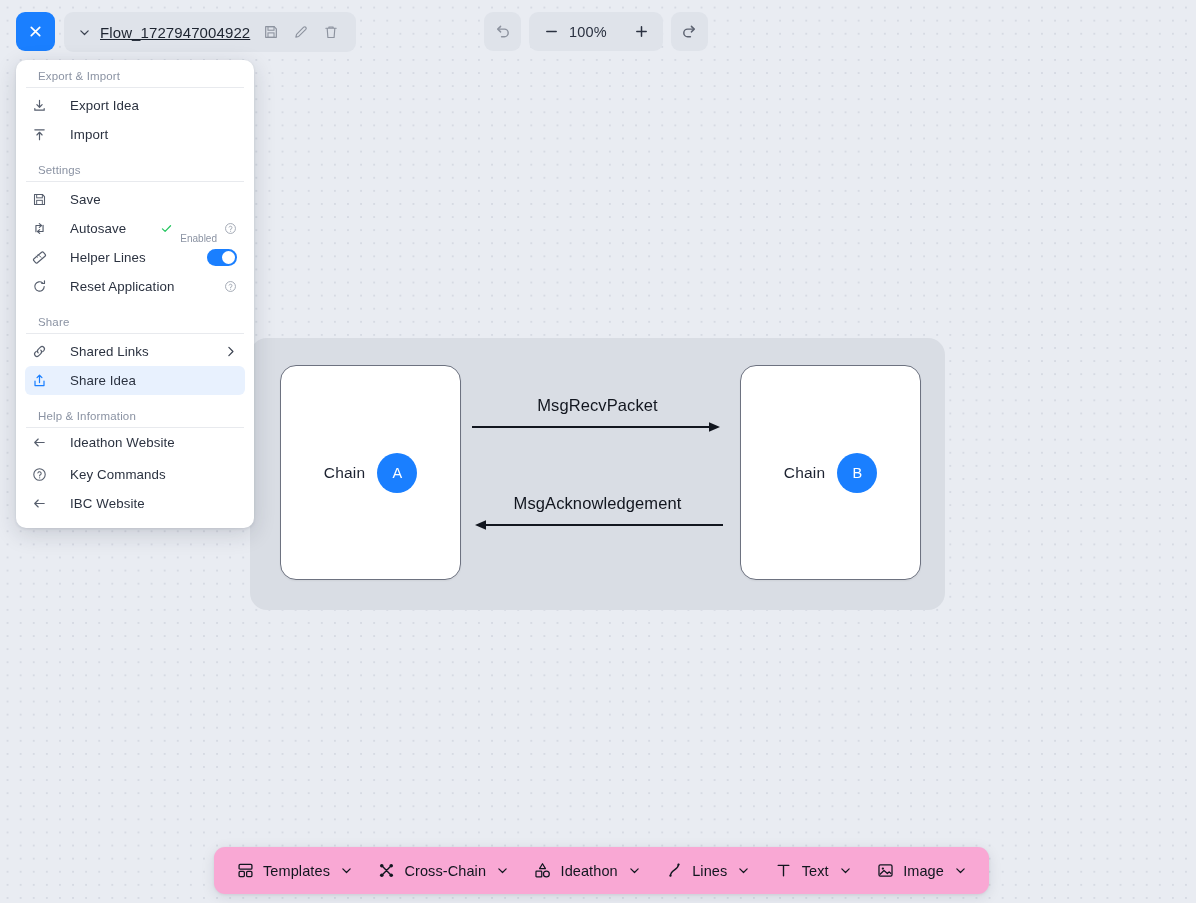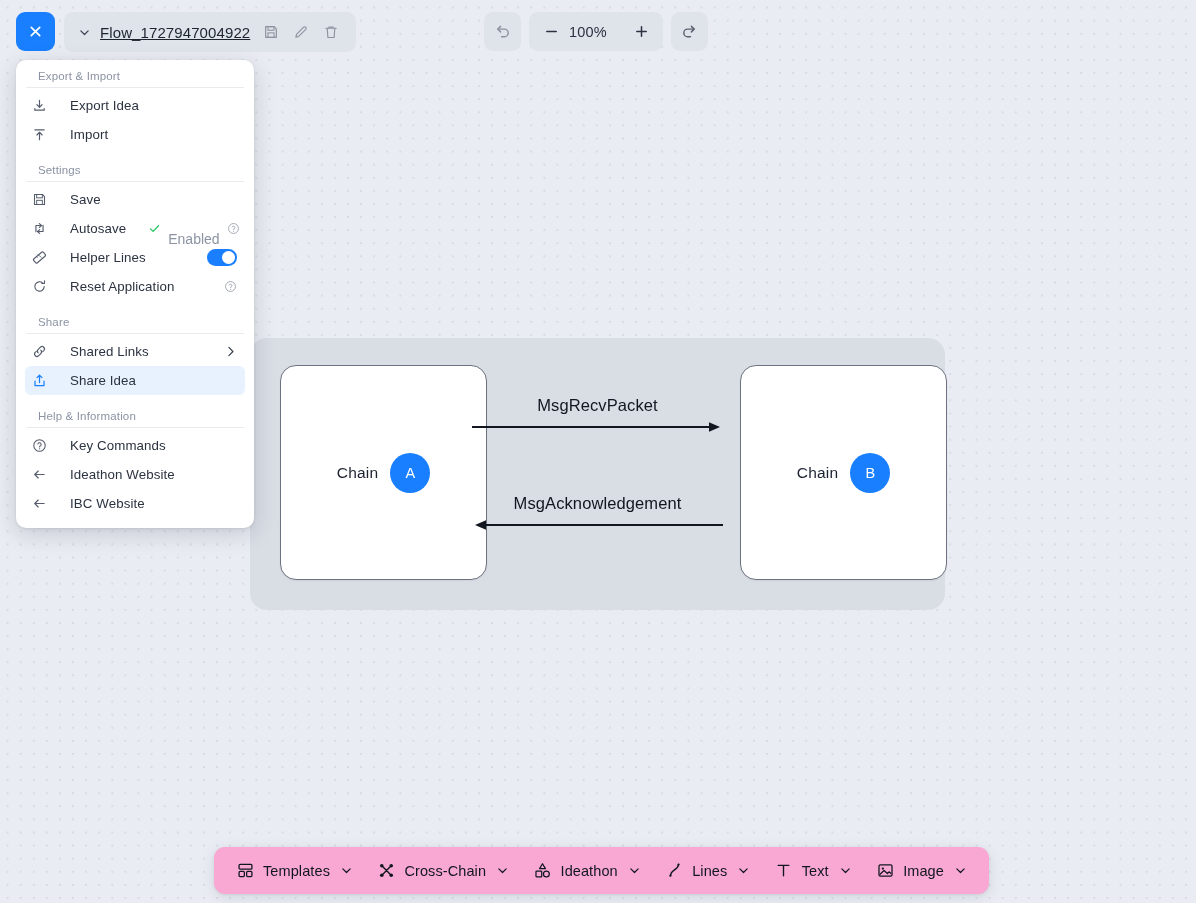--- a/index.html
+++ b/index.html
@@ -88,39 +88,39 @@
     display: flex; align-items: center; height: 29px;
     margin: 0 9px; padding: 0 8px 0 6px; border-radius: 6px;
     cursor: pointer; gap: 22px; position: relative;
   }
   .menu-item.spaced { margin-top: 3px; }
   .menu-item.active { background: #e8f1fe; }
   .mi-icon { width: 17px; height: 17px; flex: 0 0 17px; display:flex; align-items:center; justify-content:center; }
   .mi-label { font-size: 13.3px; color: #2b3240; letter-spacing: .1px; }
   .menu-item.active .mi-label { color: #2b3240; }
   .mi-right { margin-left: auto; display: flex; align-items: center; gap: 7px; }
-  .enabled-txt { font-size: 14px; color: #8b93a3; margin-top: 20px; }
+  .enabled-txt { font-size: 10px; color: #8b93a3; margin-top: 20px; }
   .toggle {
     width: 30px; height: 17px; border-radius: 9px; background: #1a7fff;
     position: relative; cursor: pointer;
   }
   .toggle .knob {
     position: absolute; right: 2px; top: 2px; width: 13px; height: 13px;
     border-radius: 50%; background: #fff;
   }
   .gap-sect { height: 9px; }
 
   
   .diagram-container {
     position: absolute; left: 250px; top: 338px;
     width: 695px; height: 272px;
     background: #d9dde4; border-radius: 17px;
   }
   .chain-box {
-    position: absolute; width: 207px; height: 215px;
+    position: absolute; width: 181px; height: 215px;
     background: #ffffff; border: 1.3px solid #6d7280; border-radius: 16px;
     display: flex; align-items: center; justify-content: center; gap: 12px;
     box-shadow: 0 1px 2px rgba(0,0,0,.05);
   }
   .chain-box.left  { left: 280px; top: 365px; }
   .chain-box.right { left: 740px; top: 365px; }
   .chain-label { font-size: 15.5px; color: #1c2230; letter-spacing: .2px; }
   .chain-badge {
     width: 40px; height: 40px; border-radius: 50%; background: #1a7fff;
     color: #fff; font-size: 14.5px; display:flex; align-items:center; justify-content:center;
@@ -337,37 +337,37 @@
         <path d="M8 10.2 V2.6 M5.4 5 L8 2.4 L10.6 5" fill="none" stroke="#1a7fff" stroke-width="1.3" stroke-linecap="round" stroke-linejoin="round"></path>
         <path d="M3.2 8.6 V13.4 H12.8 V8.6" fill="none" stroke="#1a7fff" stroke-width="1.3" stroke-linecap="round" stroke-linejoin="round"></path>
       </svg>
     </span>
     <span class="mi-label">Share Idea</span>
   </div>
 
   <div class="gap-sect"></div>
 
   <div class="menu-section-label">Help &amp; Information</div>
+  <div class="menu-item">
+    <span class="mi-icon">
+      <svg width="15" height="15" viewBox="0 0 16 16">
+        <path d="M13 8 H3.2 M6.6 4.3 L2.9 8 L6.6 11.7" fill="none" stroke="#565e6d" stroke-width="1.25" stroke-linecap="round" stroke-linejoin="round"></path>
+      </svg>
+    </span>
+    <span class="mi-label">Ideathon Website</span>
+  </div>
   <div class="menu-item spaced">
     <span class="mi-icon">
       <svg width="15" height="15" viewBox="0 0 16 16">
         <circle cx="8" cy="8" r="6.1" fill="none" stroke="#565e6d" stroke-width="1.15"></circle>
         <path d="M6.3 6.3 a1.8 1.8 0 1 1 1.9 2.4 V9.6" fill="none" stroke="#565e6d" stroke-width="1.1" stroke-linecap="round"></path>
         <circle cx="8.15" cy="11.5" r=".68" fill="#565e6d"></circle>
       </svg>
     </span>
     <span class="mi-label">Key Commands</span>
-  </div>
-  <div class="menu-item">
-    <span class="mi-icon">
-      <svg width="15" height="15" viewBox="0 0 16 16">
-        <path d="M13 8 H3.2 M6.6 4.3 L2.9 8 L6.6 11.7" fill="none" stroke="#565e6d" stroke-width="1.25" stroke-linecap="round" stroke-linejoin="round"></path>
-      </svg>
-    </span>
-    <span class="mi-label">Ideathon Website</span>
   </div>
   <div class="menu-item">
     <span class="mi-icon">
       <svg width="15" height="15" viewBox="0 0 16 16">
         <path d="M13 8 H3.2 M6.6 4.3 L2.9 8 L6.6 11.7" fill="none" stroke="#565e6d" stroke-width="1.25" stroke-linecap="round" stroke-linejoin="round"></path>
       </svg>
     </span>
     <span class="mi-label">IBC Website</span>
   </div>
 </div>

